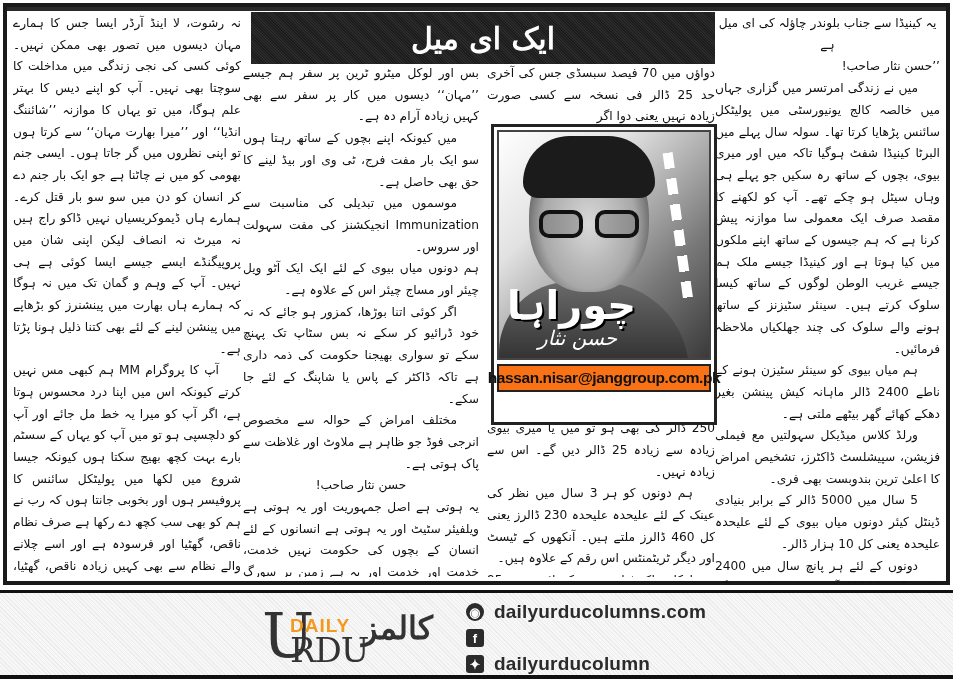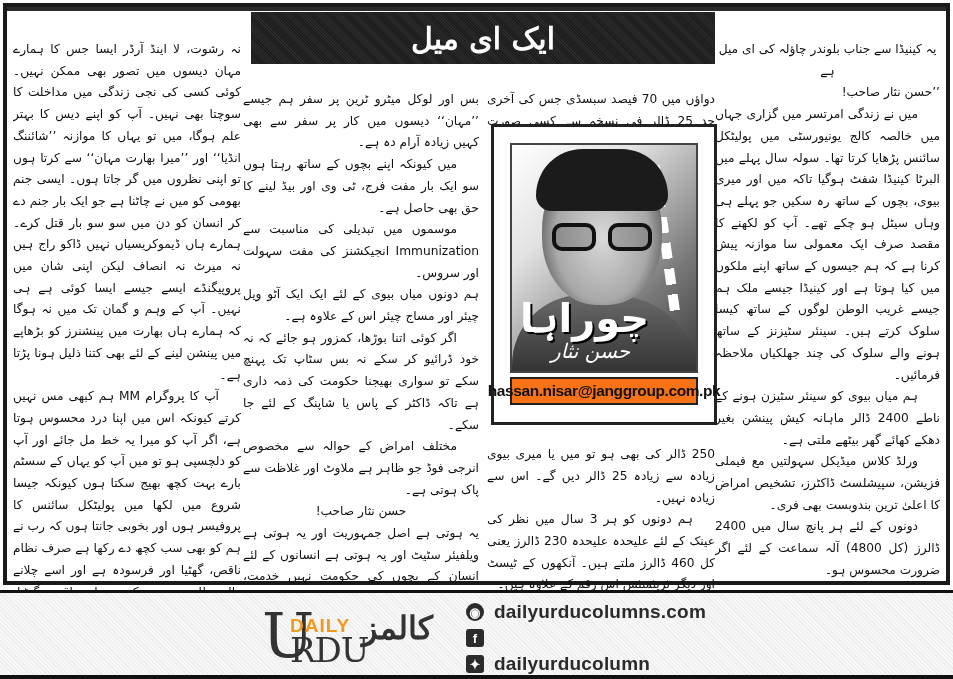--- a/index.html
+++ b/index.html
@@ -8,21 +8,21 @@
 
     .frame {
       position: absolute; left: 3px; top: 3px; width: 947px; height: 582px;
       border: 4px solid #1a1a1a; background: #fff;
     }
     .frame-top-strip { position:absolute; left:0; top:0; width:100%; height:4px; background:#2a2a2a; }
 
     .col {
       position: absolute; top: 6px; direction: rtl; text-align: justify;
       font-family: "DejaVu Sans", sans-serif; font-size: 12.2px; line-height: 21.7px;
-      color: #111; overflow: hidden; margin-top: 26px;
+      color: #111; overflow: hidden;
     }
     .col p { margin: 0; text-align-last: right; }
     .col p.indent { text-indent: 22px; }
     .col p.center { text-align: center; text-align-last: center; }
 
     #col1 { right: 6px; width: 225px; height: 570px; }
     #col4 { left: 6px; width: 228px; height: 570px; }
     #col3 { left: 236px; width: 236px; top: 56px; height: 514px; }
     #col2 { left: 480px; width: 228px; top: 56px; height: 514px; }
 
@@ -32,21 +32,21 @@
       background-image: repeating-linear-gradient(45deg, #2b2b2b 0 1px, #1c1c1c 1px 2px);
       display: flex; align-items: center; justify-content: center;
     }
     .headline span {
       color: #fff; font-family: "DejaVu Serif", serif; font-size: 30px; font-weight: bold;
       direction: rtl;
     }
 
     .photo-box {
       position: absolute; left: 484px; top: 117px; width: 226px; height: 301px;
-      border: 3px solid #222; background: #fff; padding: 16px;
+      border: 3px solid #222; background: #fff; padding: 3px;
     }
     .photo-inner {
       position: relative; width: 100%; height: 230px; border: 2px solid #444;
       background: linear-gradient(135deg, #ffffff 0%, #e2e2e2 30%, #7a7a7a 70%, #3a3a3a 100%);
       overflow: hidden;
     }
     .photo-head {
       position: absolute; left: 30px; top: 10px; width: 120px; height: 150px;
       border-radius: 50% 50% 45% 45%;
       background: radial-gradient(ellipse at 50% 55%, #d9d9d9 0%, #a8a8a8 55%, #555 80%);
@@ -129,20 +129,21 @@
 
 <div class="frame">
   <div class="frame-top-strip"></div>
 
   <div class="col" id="col1">
     <p class="center">یہ کینیڈا سے جناب بلوندر چاؤلہ کی ای میل ہے</p>
     <p>’’حسن نثار صاحب!</p>
     <p class="indent">میں نے زندگی امرتسر میں گزاری جہاں میں خالصہ کالج یونیورسٹی میں پولیٹکل سائنس پڑھایا کرتا تھا۔ سولہ سال پہلے میں البرٹا کینیڈا شفٹ ہوگیا تاکہ میں اور میری بیوی، بچوں کے ساتھ رہ سکیں جو پہلے ہی وہاں سیٹل ہو چکے تھے۔ آپ کو لکھنے کا مقصد صرف ایک معمولی سا موازنہ پیش کرنا ہے کہ ہم جیسوں کے ساتھ اپنے ملکوں میں کیا ہوتا ہے اور کینیڈا جیسے ملک ہم جیسے غریب الوطن لوگوں کے ساتھ کیسا سلوک کرتے ہیں۔ سینئر سٹیزنز کے ساتھ ہونے والے سلوک کی چند جھلکیاں ملاحظہ فرمائیں۔</p>
     <p class="indent">ہم میاں بیوی کو سینئر سٹیزن ہونے کے ناطے 2400 ڈالر ماہانہ کیش پینشن بغیر دھکے کھائے گھر بیٹھے ملتی ہے۔</p>
     <p class="indent">ورلڈ کلاس میڈیکل سہولتیں مع فیملی فزیشن، سپیشلسٹ ڈاکٹرز، تشخیص امراض کا اعلیٰ ترین بندوبست بھی فری۔</p>
+    <p class="indent">5 سال میں 5000 ڈالر کے برابر بنیادی ڈینٹل کیئر دونوں میاں بیوی کے لئے علیحدہ علیحدہ یعنی کل 10 ہزار ڈالر۔</p>
     <p class="indent">دونوں کے لئے ہر پانچ سال میں 2400 ڈالرز (کل 4800) آلہ سماعت کے لئے اگر ضرورت محسوس ہو۔</p>
   </div>
 
   <div class="headline">
     <span>ایک ای میل</span>
   </div>
 
   <div class="col" id="col2">
     <p>دواؤں میں 70 فیصد سبسڈی جس کی آخری حد 25 ڈالر فی نسخہ سے کسی صورت زیادہ نہیں یعنی دوا اگر</p>
     <div style="height:290px"></div>

